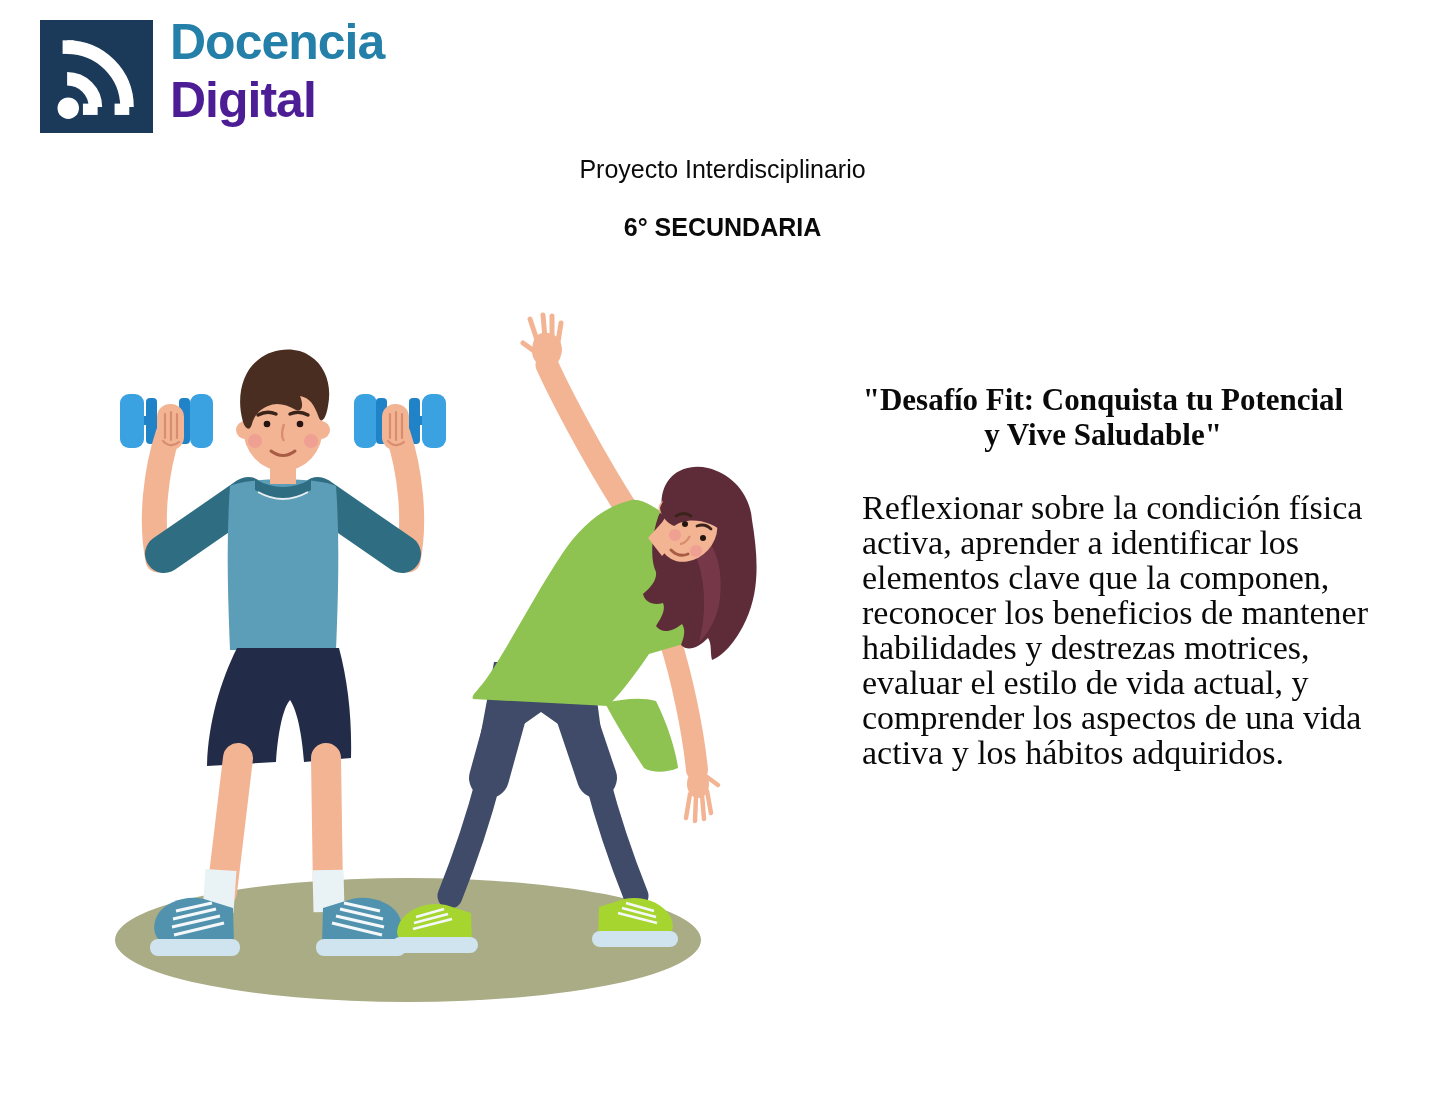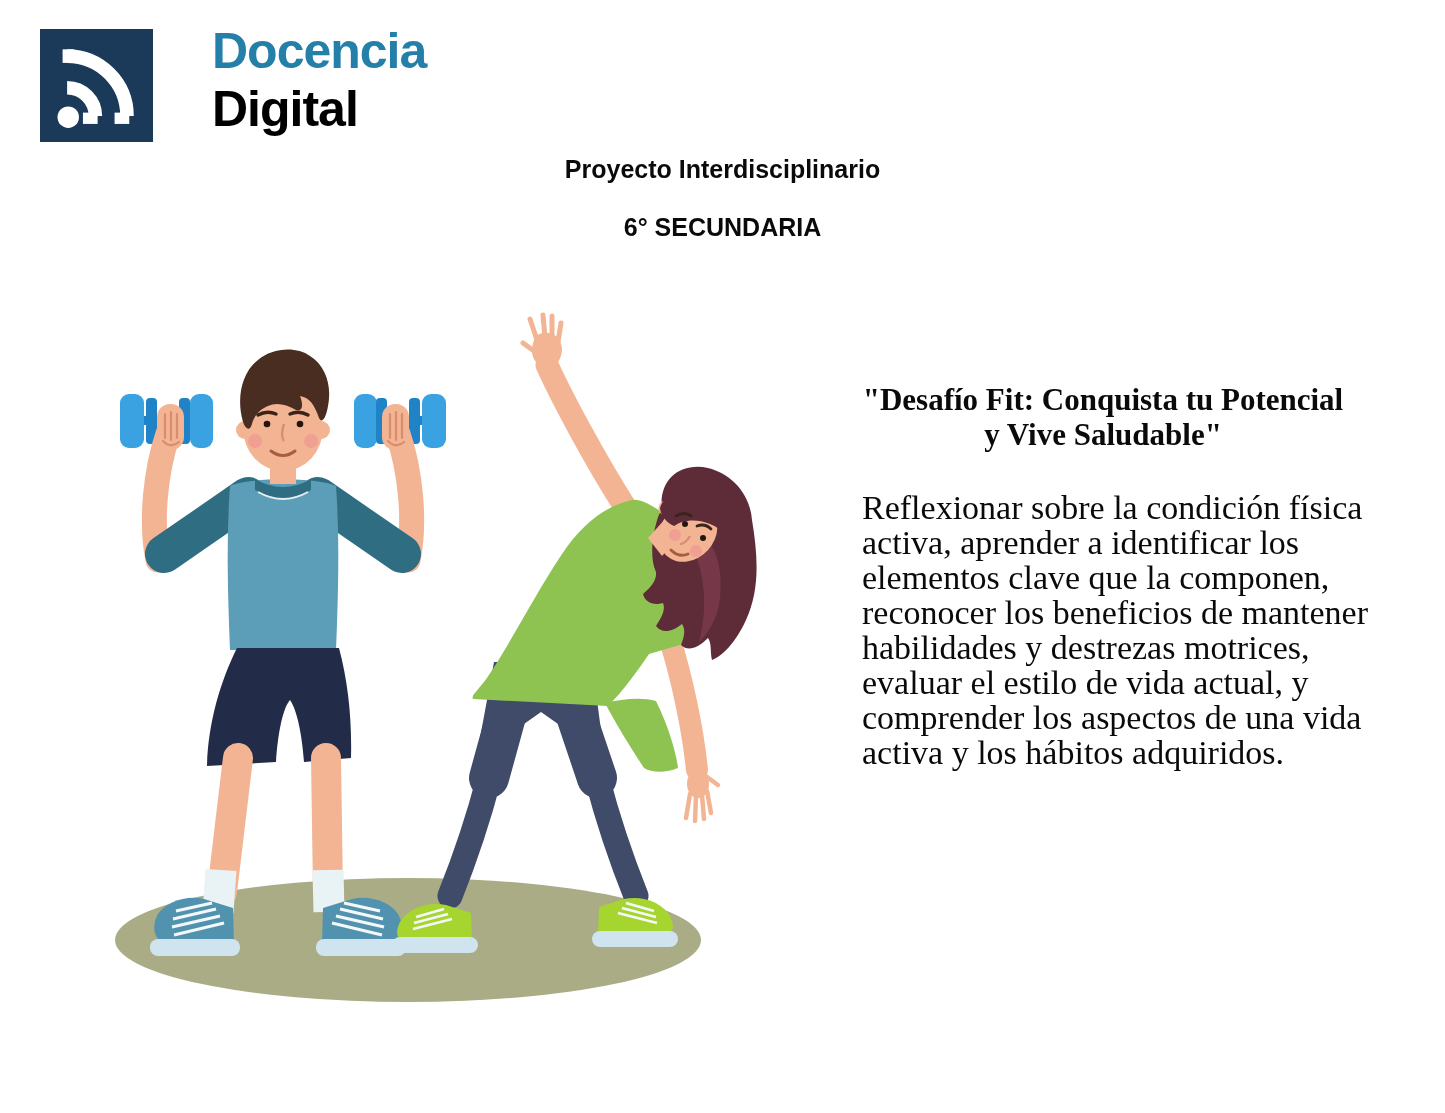--- a/index.html
+++ b/index.html
@@ -1,28 +1,28 @@
 <!DOCTYPE html>
 <html><head>
 <meta charset="utf-8">
 <style>
   html,body{margin:0;padding:0;}
   body{
     width:1445px;height:1113px;position:relative;overflow:hidden;
     background:#ffffff;font-family:"Liberation Sans",sans-serif;
   }
   
-  .logo{position:absolute;left:40px;top:28px;display:flex;align-items:flex-start;gap:42px;}
+  .logo{position:absolute;left:40px;top:19px;display:flex;align-items:flex-start;}
   .logo-icon{width:113px;height:115px;display:block;}
   .logo-text{margin-left:17px;margin-top:-6px;font-weight:bold;font-size:50px;line-height:58px;letter-spacing:-1px;}
   .brand1{color:#2580A9;}
-  .brand2{color:#000000;}
+  .brand2{color:#4c1d95;}
   
   .doc-title{position:absolute;left:0;right:0;top:155px;text-align:center;
-    font-size:25px;font-weight:bold;color:#0a0a0a;}
+    font-size:25px;font-weight:normal;color:#0a0a0a;}
   .doc-subtitle{position:absolute;left:0;right:0;top:213px;text-align:center;
     font-size:25px;font-weight:bold;color:#0a0a0a;}
   
   .illu{position:absolute;left:100px;top:310px;width:660px;height:700px;}
   
   .content{position:absolute;left:862px;top:382px;width:482px;color:#0a0a0a;}
   .content-title{font-family:"Liberation Serif",serif;font-weight:bold;
     font-size:31px;line-height:35px;text-align:center;}
   .content-title div{white-space:nowrap;}
   .content-para{margin-top:38px;font-family:"Liberation Serif",serif;

